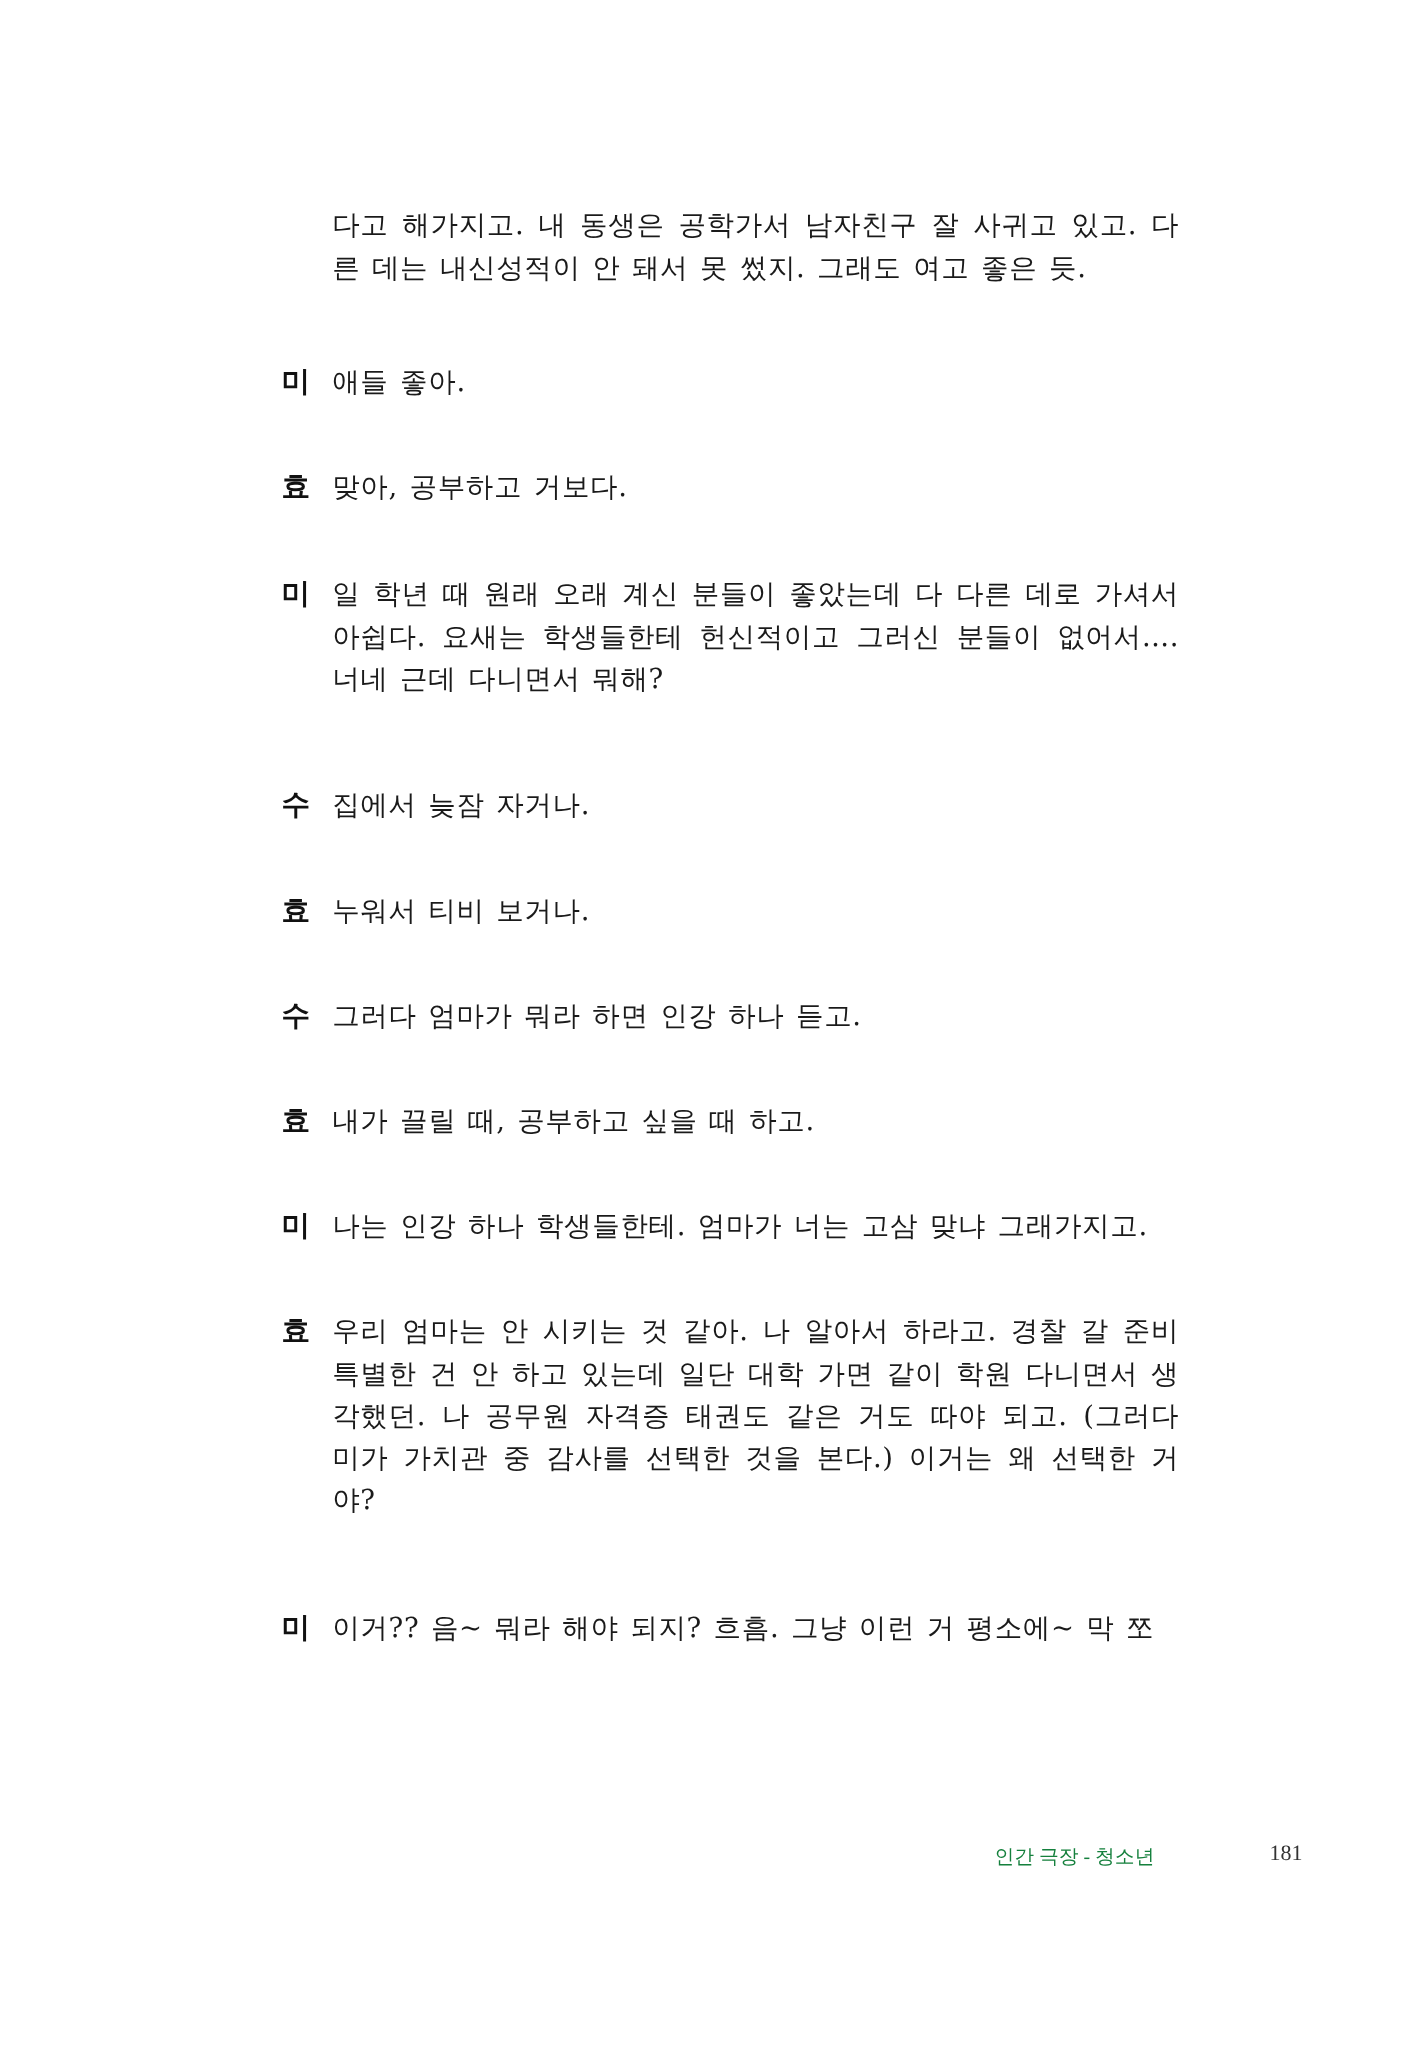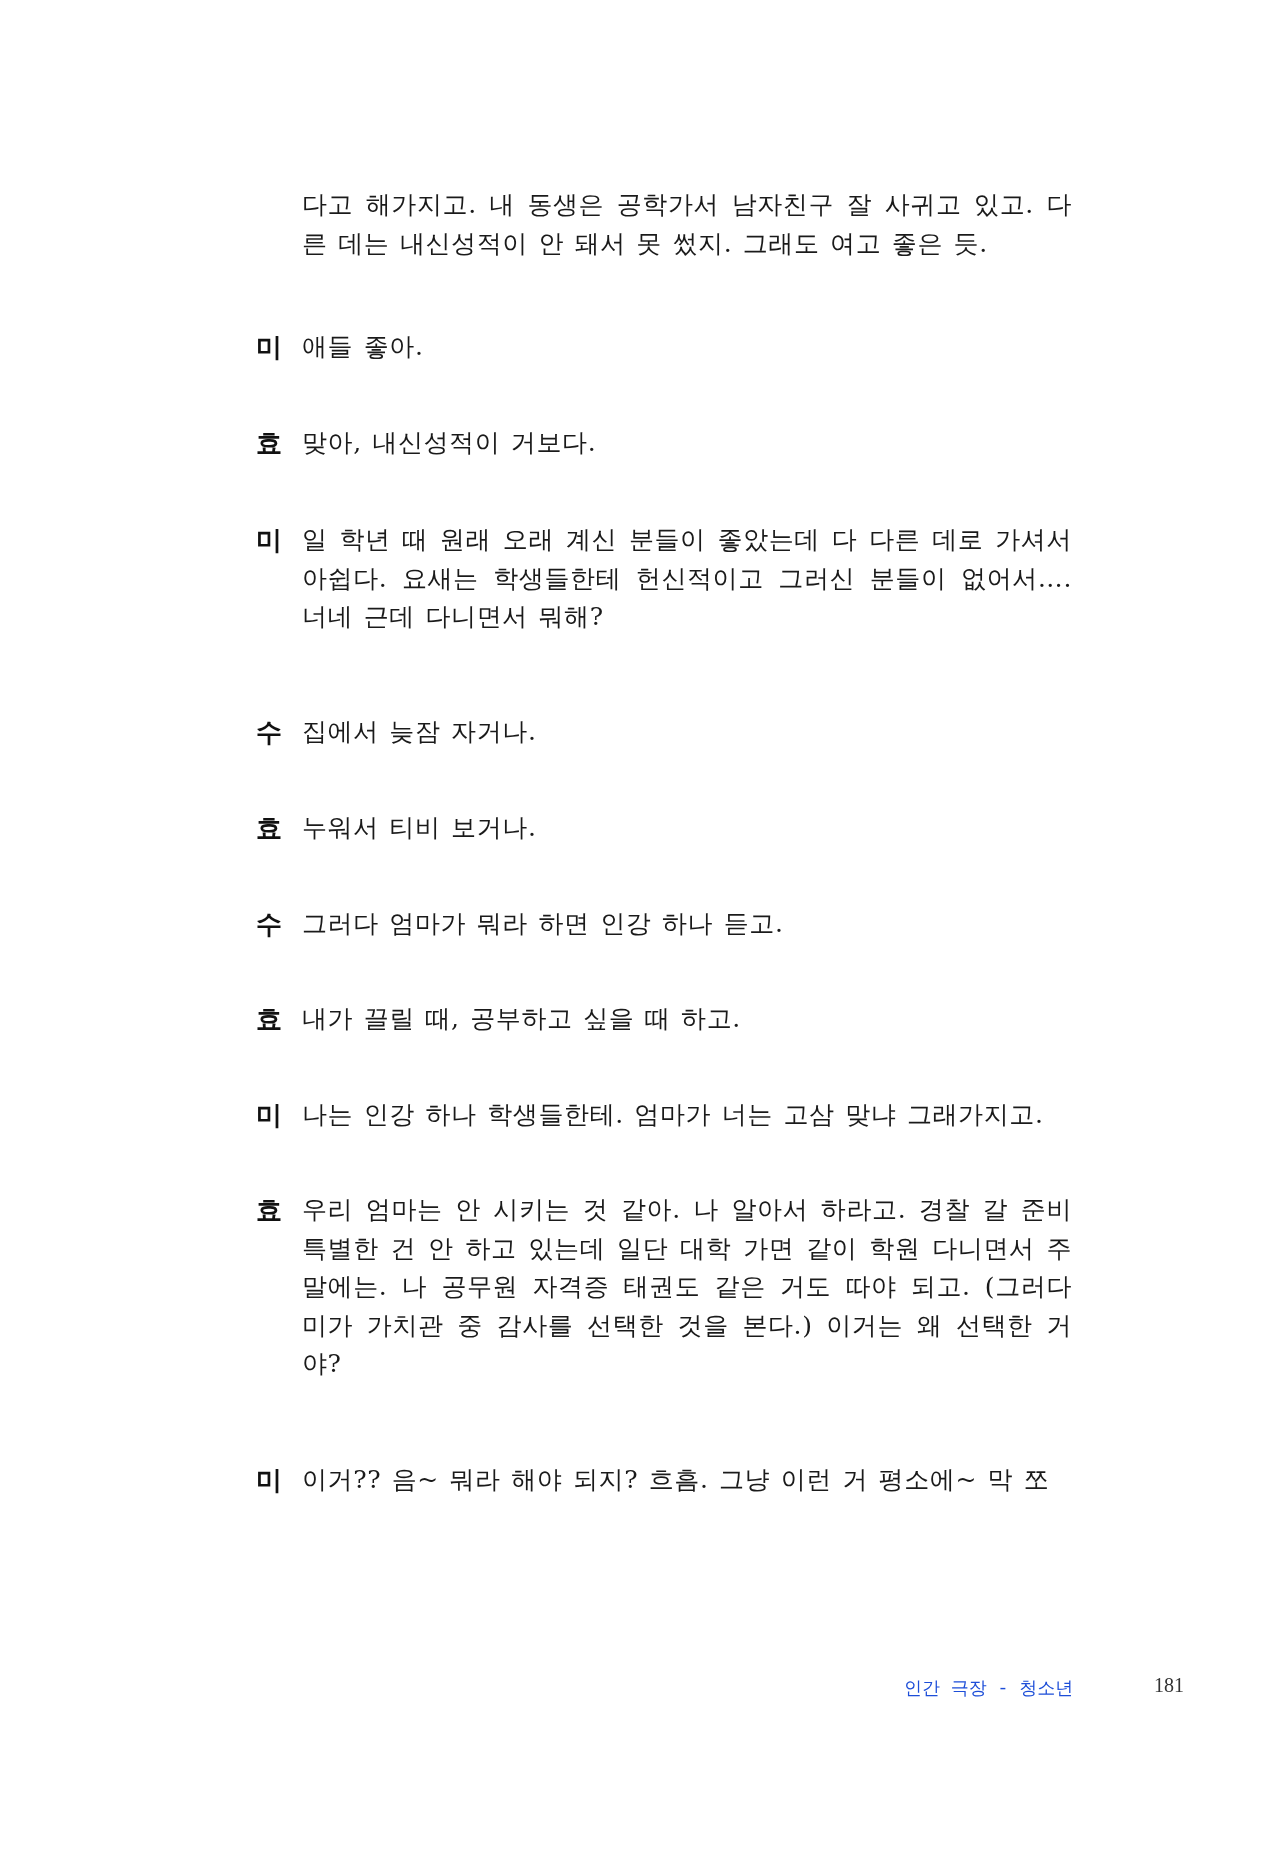--- a/index.html
+++ b/index.html
@@ -44,23 +44,23 @@
       text-align-last: left;
       letter-spacing: 0.6px;
       word-spacing: 2px;
       color: #1a1a1a;
       font-weight: 300;
     }
     .footer-title {
       position: absolute;
       left: 900px;
       top: 1676px;
-      font-family: Liberation Mono, monospace;
+      font-family: Liberation Serif, serif;
       font-size: 18px;
-      color: #1d4ed8;
+      color: #15803d;
     }
     .footer-page {
       position: absolute;
       left: 1150px;
       top: 1674px;
       font-family: "Liberation Serif", "DejaVu Serif", serif;
       font-size: 20px;
       color: #333;
     }
   </style>
@@ -74,21 +74,21 @@
     <div class="speech">다고 해가지고. 내 동생은 공학가서 남자친구 잘 사귀고 있고. 다른 데는 내신성적이 안 돼서 못 썼지. 그래도 여고 좋은 듯.</div>
   </div>
 
   <div class="block" style="top:328px;">
     <div class="speaker">미</div>
     <div class="speech">애들 좋아.</div>
   </div>
 
   <div class="block" style="top:424px;">
     <div class="speaker">효</div>
-    <div class="speech">맞아, 내신성적이 거보다.</div>
+    <div class="speech">맞아, 공부하고 거보다.</div>
   </div>
 
   <div class="block" style="top:521px;">
     <div class="speaker">미</div>
     <div class="speech">일 학년 때 원래 오래 계신 분들이 좋았는데 다 다른 데로 가셔서 아쉽다. 요새는 학생들한테 헌신적이고 그러신 분들이 없어서…. 너네 근데 다니면서 뭐해?</div>
   </div>
 
   <div class="block" style="top:713px;">
     <div class="speaker">수</div>
     <div class="speech">집에서 늦잠 자거나.</div>
@@ -109,21 +109,21 @@
     <div class="speech">내가 끌릴 때, 공부하고 싶을 때 하고.</div>
   </div>
 
   <div class="block" style="top:1096px;">
     <div class="speaker">미</div>
     <div class="speech">나는 인강 하나 학생들한테. 엄마가 너는 고삼 맞냐 그래가지고.</div>
   </div>
 
   <div class="block" style="top:1191px;">
     <div class="speaker">효</div>
-    <div class="speech">우리 엄마는 안 시키는 것 같아. 나 알아서 하라고. 경찰 갈 준비 특별한 건 안 하고 있는데 일단 대학 가면 같이 학원 다니면서 주말에는. 나 공무원 자격증 태권도 같은 거도 따야 되고. (그러다 미가 가치관 중 감사를 선택한 것을 본다.) 이거는 왜 선택한 거야?</div>
+    <div class="speech">우리 엄마는 안 시키는 것 같아. 나 알아서 하라고. 경찰 갈 준비 특별한 건 안 하고 있는데 일단 대학 가면 같이 학원 다니면서 생각했던. 나 공무원 자격증 태권도 같은 거도 따야 되고. (그러다 미가 가치관 중 감사를 선택한 것을 본다.) 이거는 왜 선택한 거야?</div>
   </div>
 
   <div class="block" style="top:1461px;">
     <div class="speaker">미</div>
     <div class="speech">이거?? 음~ 뭐라 해야 되지? 흐흠. 그냥 이런 거 평소에~ 막 쪼</div>
   </div>
 
   <div class="footer-title">인간 극장 - 청소년</div>
   <div class="footer-page">181</div>
 

